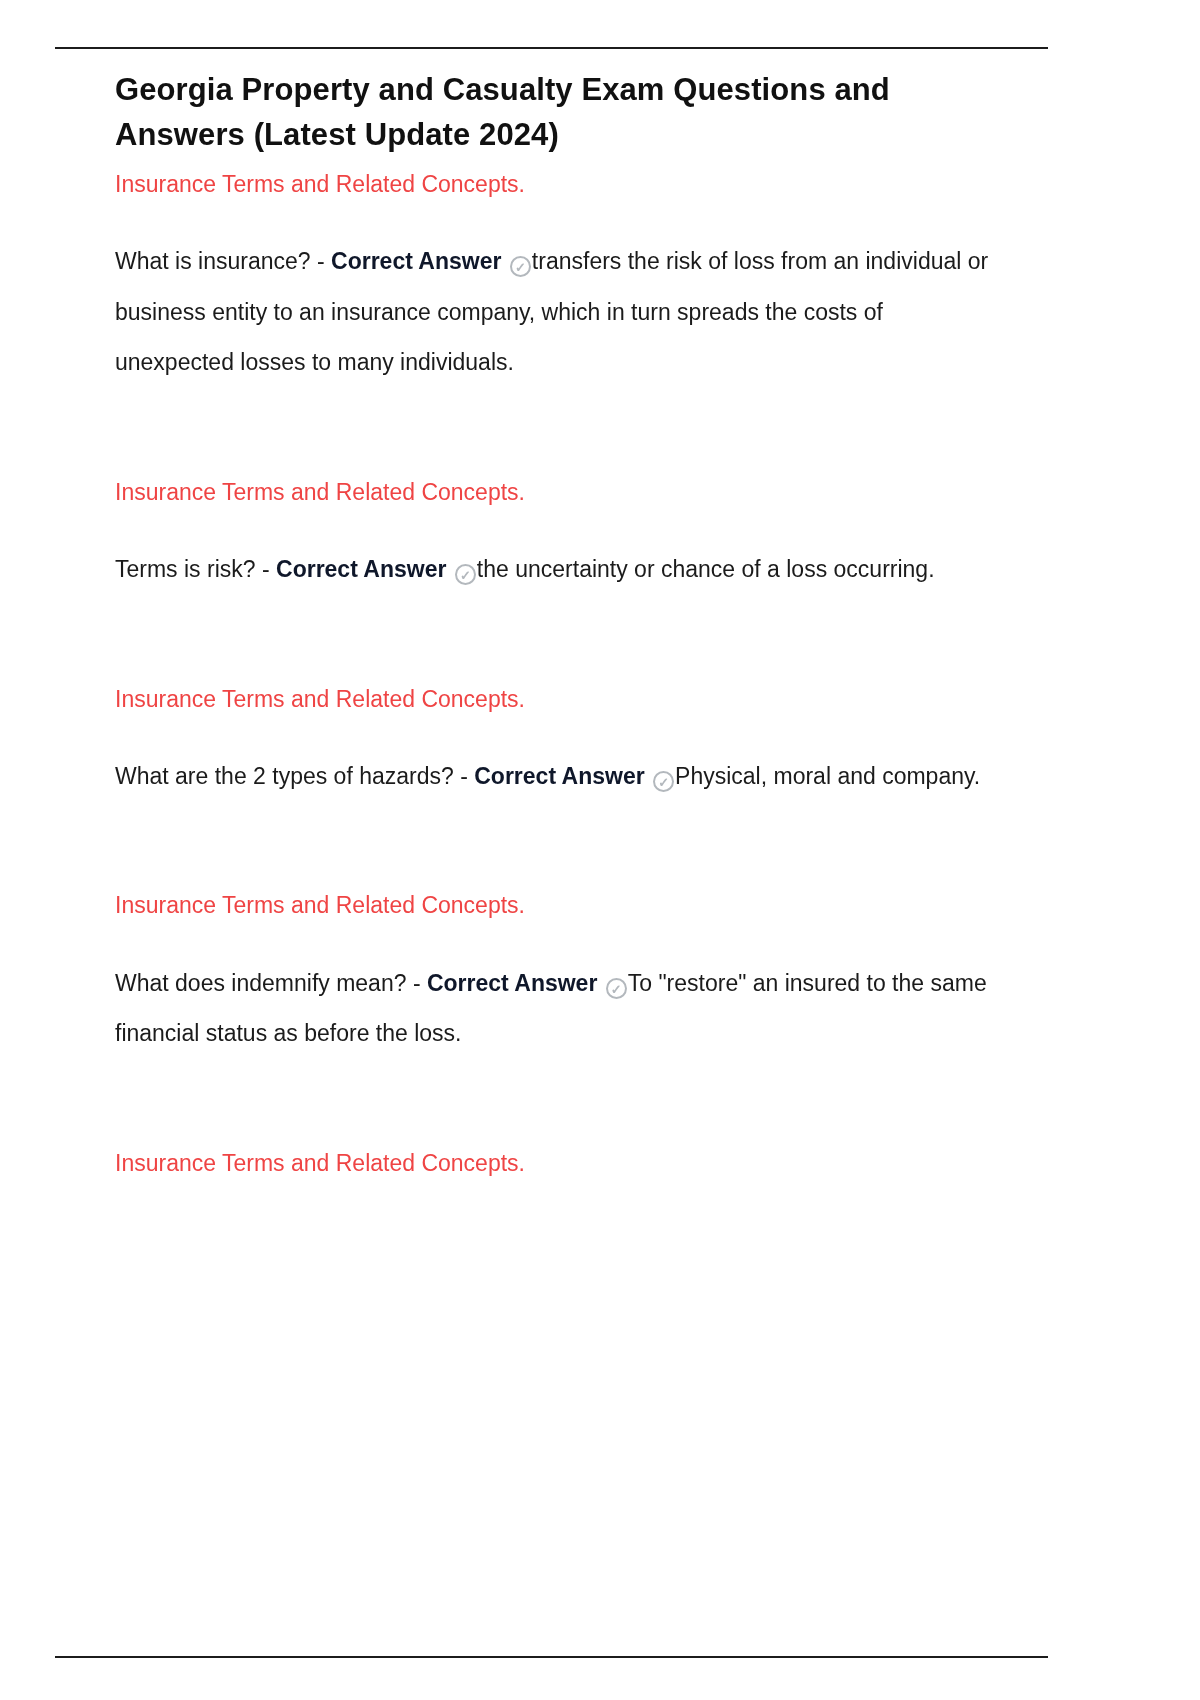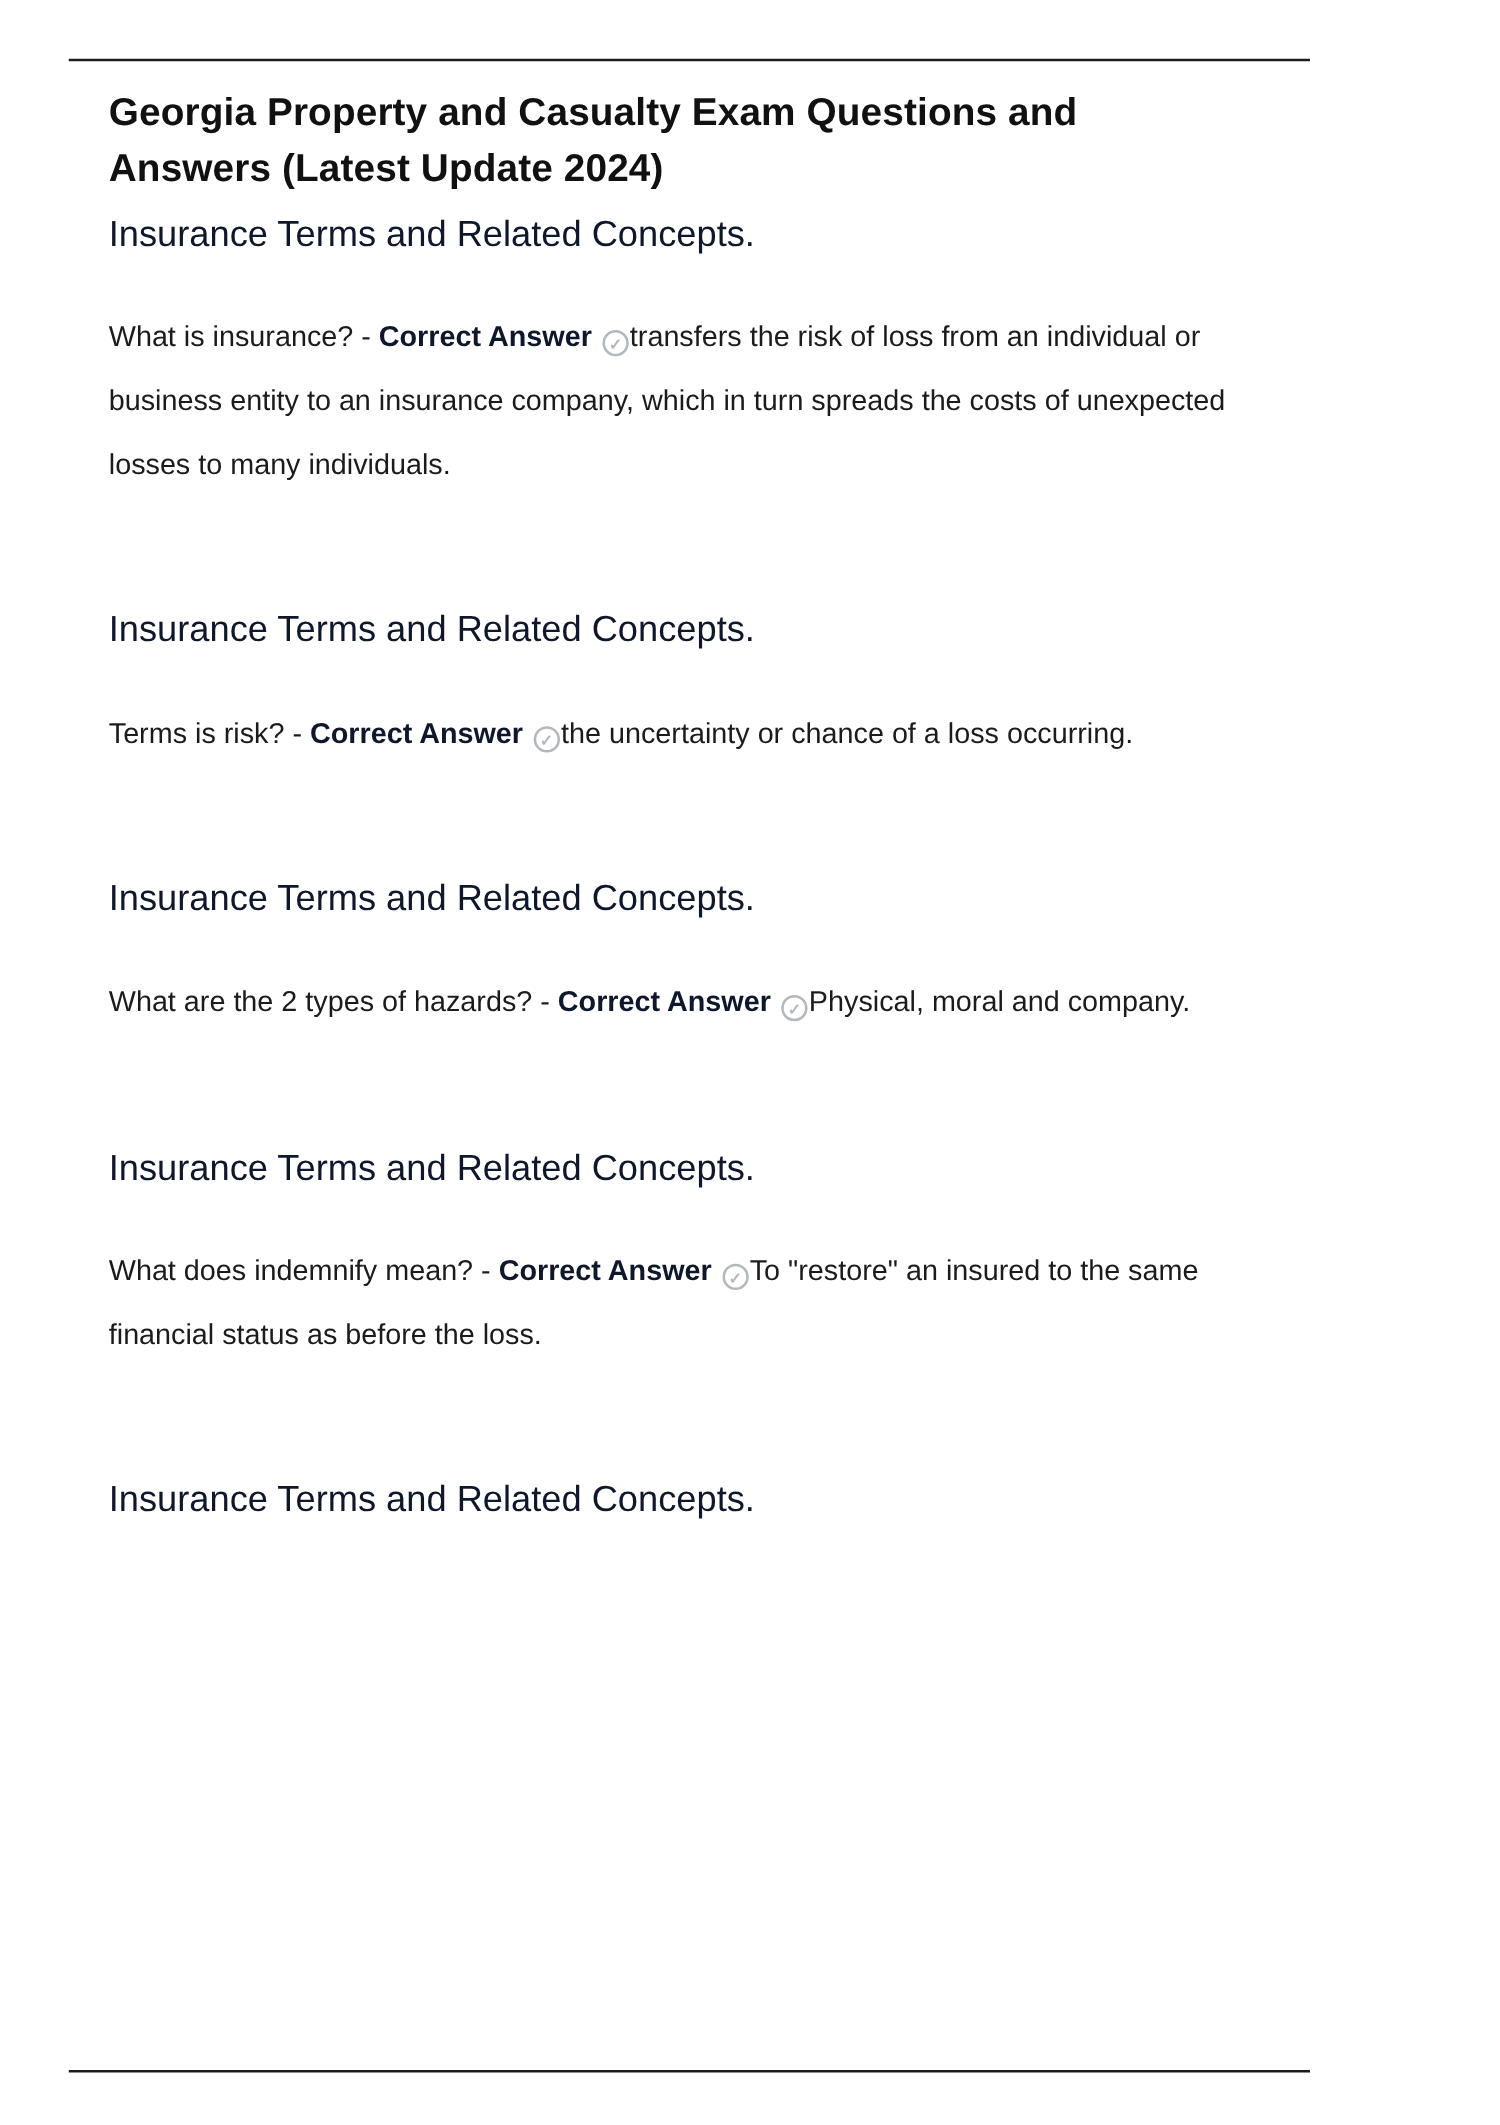--- a/index.html
+++ b/index.html
@@ -20,35 +20,35 @@
     position: absolute;
     left: 55px;
     width: 993px;
     border: none;
     border-top: 2px solid #1c1c1c;
     margin: 0;
   }
   .rule.top { top: 47px; }
   .rule.bottom { bottom: 42px; }
   .content {
-    padding: 68px 205px 0 87px;
+    padding: 68px 205px 0 115px;
   }
   .title {
     font-size: 31px;
     font-weight: 700;
     line-height: 1.45;
     margin: 0 0 10px 0;
     color: #111111;
     letter-spacing: 0.1px;
   }
   .section {
-    font-size: 29px;
+    font-size: 23px;
     line-height: 1.4;
     margin: 0;
-    color: #0f172a;
+    color: #ef4444;
   }
   .para {
     font-size: 23px;
     line-height: 2.2;
     margin: 36px 0 0 0;
     color: #1b1b1b;
   }
   .group {
     margin-top: 88px;
   }

